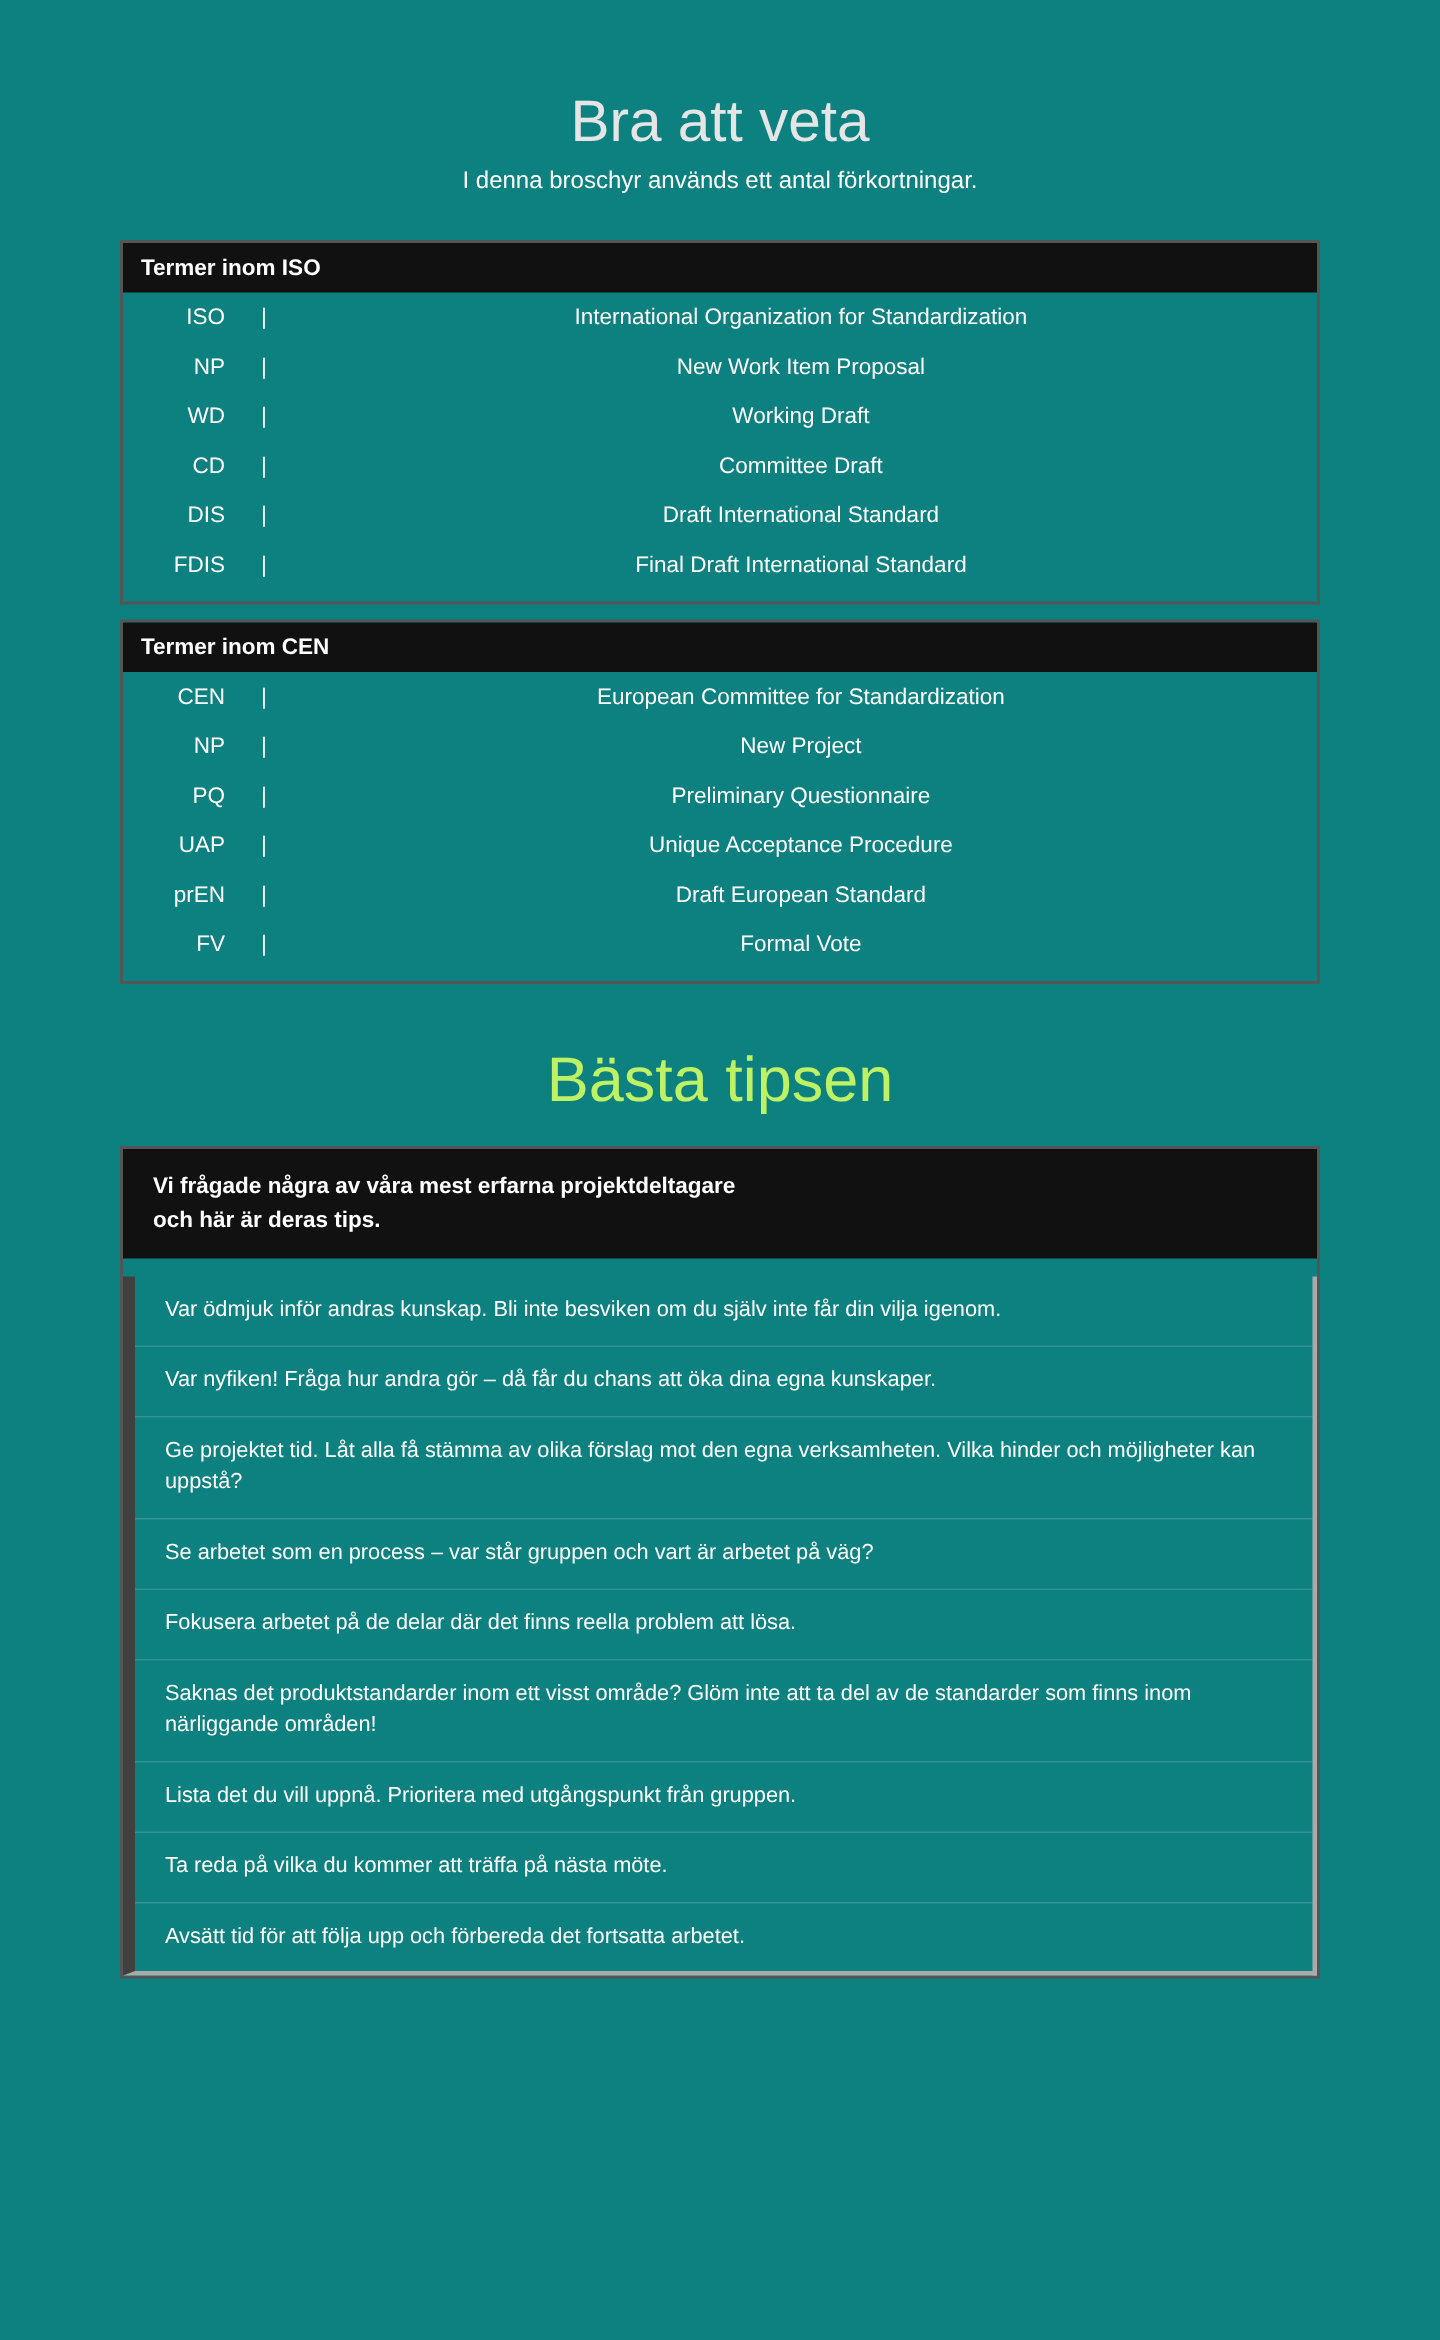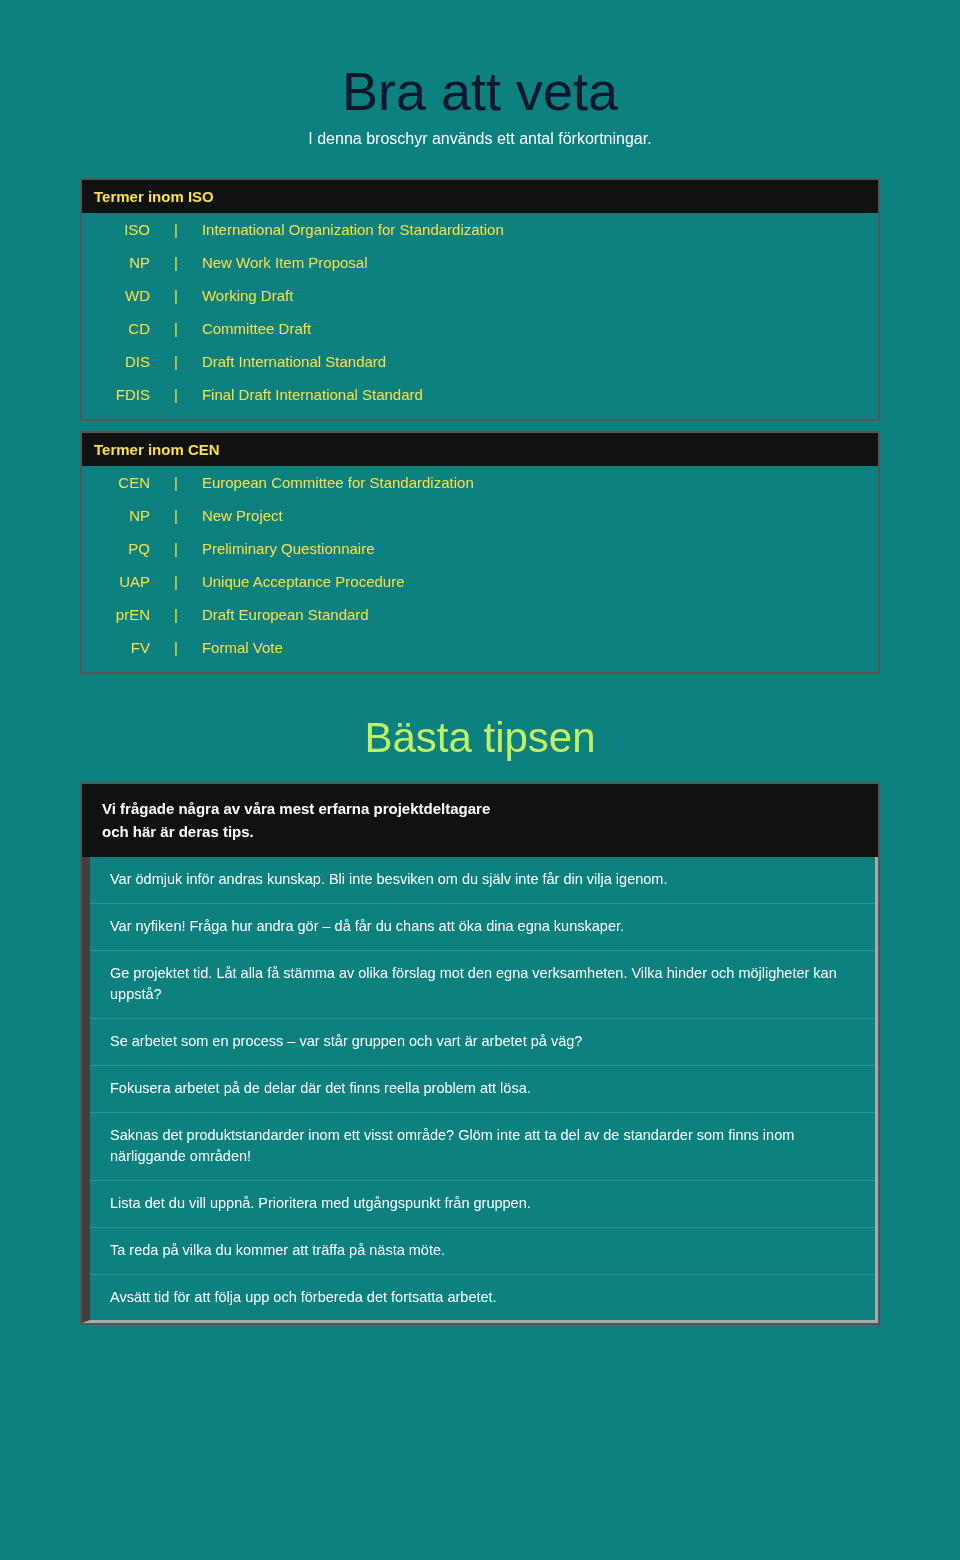--- a/index.html
+++ b/index.html
@@ -16,23 +16,23 @@
       background-color: #0d8080;
       padding: 60px 80px 60px 80px;
     }
 
     
     .header-section {
       text-align: center;
       margin-bottom: 30px;
     }
     .main-title {
-      font-size: 54px;
+      font-size: 39px;
       font-weight: normal;
-      color: #0f172a;
+      color: #e5e5e5;
       margin-bottom: 8px;
     }
     .main-subtitle {
       font-size: 16px;
       color: white;
     }
 
     
     .terms-table {
       width: 100%;
@@ -45,41 +45,41 @@
       background-color: #111;
       color: white;
       font-weight: bold;
       font-size: 16px;
       padding: 10px 20px;
     }
 
     .terms-table tr td {
       padding: 8px 12px;
       font-size: 15px;
-      color: #fde047;
+      color: #ffffff;
       border: none;
     }
 
     .abbr-cell {
       text-align: right;
       width: 80px;
       font-weight: normal;
       padding-right: 10px;
       white-space: nowrap;
     }
 
     .divider-cell {
       width: 20px;
       text-align: center;
       color: #ccc;
       font-size: 14px;
     }
 
     .definition-cell {
-      text-align: left;
+      text-align: center;
     }
 
     
     .tips-section {
       margin-top: 40px;
     }
 
     .tips-title {
       text-align: center;
       font-size: 42px;
@@ -88,21 +88,21 @@
       margin-bottom: 20px;
     }
 
     .tips-header-box {
       background-color: #111;
       color: white;
       padding: 14px 20px;
       font-size: 15px;
       font-weight: bold;
       line-height: 1.5;
-      margin-bottom: 0;
+      margin-bottom: 12px;
     }
 
     .tips-content {
       background-color: #0d8080;
       border-left: 8px solid #404040;
       border-right: 3px solid #aaa;
       border-bottom: 3px solid #aaa;
       padding: 0;
     }
 

